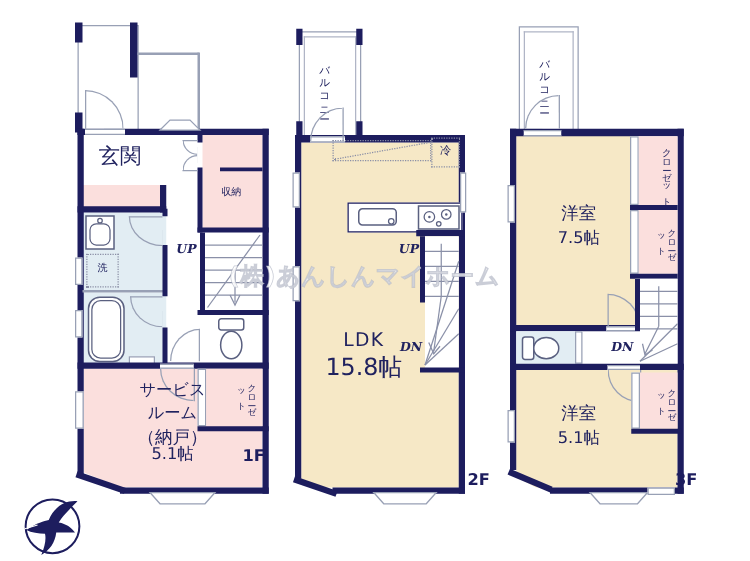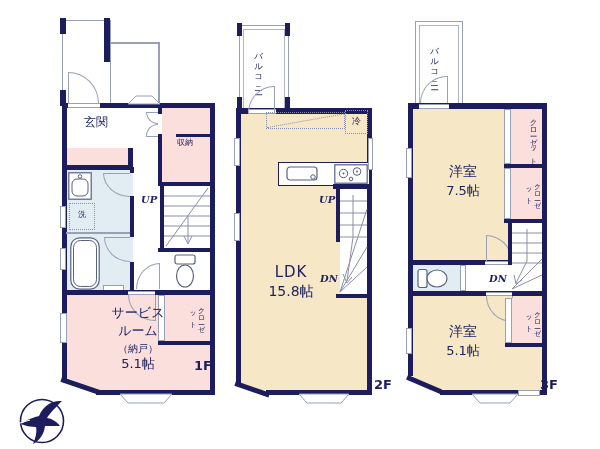--- a/index.html
+++ b/index.html
@@ -56,25 +56,25 @@
     <div class="gl" style="left:67.7px;top:72px;width:1.2px;height:32px"></div>
 
     <div class="w" style="left:158px;top:108px;width:4px;height:6px"></div>
     <div class="w" style="left:158px;top:134px;width:4px;height:52px"></div>
     <div class="arc bl" style="left:146px;top:112px;width:12px;height:12px"></div>
     <div class="gl" style="left:146px;top:111.5px;width:12px;height:1px"></div>
     <div class="arc tl" style="left:146px;top:124px;width:12px;height:12px"></div>
     <div class="gl" style="left:146px;top:135.5px;width:12px;height:1px"></div>
     <div class="w" style="left:176px;top:134px;width:34px;height:3px"></div>
     <div class="w" style="left:158px;top:182px;width:57px;height:4px"></div>
-    <div class="lbl" style="left:162px;top:139px;width:46px;font-size:8px">収納</div>
+    <div class="lbl" style="left:162px;top:150px;width:46px;font-size:8px">収納</div>
 
     <div class="w" style="left:128px;top:148px;width:5px;height:22px"></div>
     <div class="w" style="left:62px;top:165px;width:71px;height:5px"></div>
-    <div class="lbl" style="left:66px;top:116px;width:60px;font-size:12px">玄関</div>
+    <div class="lbl" style="left:66px;top:116px;width:60px;font-size:17px">玄関</div>
 
     <div class="gl" style="left:66px;top:232px;width:67px;height:1.5px"></div>
     <div class="w" style="left:130px;top:167px;width:4px;height:6px"></div>
     <div class="w" style="left:130px;top:196px;width:4px;height:41px"></div>
     <div class="w" style="left:130px;top:262px;width:4px;height:30px"></div>
     <div class="arc bl" style="left:103px;top:173px;width:27px;height:24px"></div>
     <div class="gl" style="left:103px;top:172.5px;width:27px;height:1px"></div>
     <div class="arc bl" style="left:104px;top:237px;width:26px;height:25px"></div>
     <div class="gl" style="left:104px;top:236.5px;width:26px;height:1px"></div>
     <svg style="left:68px;top:172px" width="24" height="28" viewBox="0 0 24 28">
@@ -116,21 +116,21 @@
     <div class="w" style="left:62px;top:290px;width:153px;height:5px"></div>
     <div class="win" style="left:128px;top:290.5px;width:27px;height:4px;border-left:none;border-right:none"></div>
     <div class="arc bl" style="left:128px;top:295px;width:27px;height:26px"></div>
     <div class="gl" style="left:154.5px;top:295px;width:1.2px;height:26px"></div>
     <div class="win" style="left:158px;top:295px;width:7px;height:46px"></div>
     <div class="room pink" style="left:165px;top:295px;width:45px;height:46px"></div>
     <div class="w" style="left:158px;top:341px;width:57px;height:4px"></div>
     <div class="lbl v" style="left:171px;top:302px;width:34px;height:28px;font-size:7px;letter-spacing:1px">クローゼット</div>
     <div class="lbl" style="left:66px;top:306px;width:144px;font-size:13px">サービス</div>
     <div class="lbl" style="left:66px;top:324px;width:144px;font-size:13px">ルーム</div>
-    <div class="lbl" style="left:66px;top:343px;width:144px;font-size:10px">（納戸）</div>
+    <div class="lbl" style="left:66px;top:343px;width:144px;font-size:14px">（納戸）</div>
     <div class="lbl" style="left:66px;top:357px;width:144px;font-size:13px">5.1帖</div>
 
     <div class="win" style="left:59.5px;top:206px;width:6px;height:22px"></div>
     <div class="win" style="left:59.5px;top:248px;width:6px;height:22px"></div>
     <div class="win" style="left:60px;top:313px;width:7px;height:30px"></div>
     <svg style="left:120px;top:394px" width="52" height="10" viewBox="0 0 52 10">
       <polygon points="0,0 52,0 44,9 8,9" fill="#fff" stroke="#98a0b5" stroke-width="1"></polygon>
     </svg>
     <svg style="left:128px;top:96px" width="32" height="8" viewBox="0 0 32 8">
       <polygon points="0,8 8,0 24,0 32,8" fill="#fff" stroke="#98a0b5" stroke-width="1"></polygon>
@@ -193,21 +193,21 @@
         <line x1="0" y1="103" x2="27" y2="78"></line>
         <line x1="13" y1="6" x2="13" y2="48"></line>
         <line x1="13" y1="48" x2="7" y2="92"></line>
         <polyline points="3,85 7,94 12,88"></polyline>
       </g>
     </svg>
     <div class="ud" style="left:319px;top:194px">UP</div>
     <div class="ud" style="left:320px;top:273px">DN</div>
 
     <div class="lbl" style="left:241px;top:264px;width:100px;font-size:15px;letter-spacing:1px">LDK</div>
-    <div class="lbl" style="left:241px;top:284px;width:100px;font-size:14px">15.8帖</div>
+    <div class="lbl" style="left:241px;top:284px;width:100px;font-size:19px">15.8帖</div>
 
     <div class="win" style="left:233.5px;top:138px;width:6px;height:28px"></div>
     <div class="win" style="left:233.5px;top:213px;width:6px;height:28px"></div>
     <div class="win" style="left:368px;top:138px;width:5px;height:32px"></div>
     <svg style="left:299px;top:394px" width="50" height="10" viewBox="0 0 50 10">
       <polygon points="0,0 50,0 42,9 8,9" fill="#fff" stroke="#98a0b5" stroke-width="1"></polygon>
     </svg>
     <div class="flabel" style="left:374px;top:377px">2F</div>
   </div>
 
@@ -285,19 +285,20 @@
 
     <div class="win" style="left:406px;top:148px;width:6px;height:30px"></div>
     <div class="win" style="left:406px;top:328px;width:6px;height:26px"></div>
     <svg style="left:472px;top:394px" width="46" height="10" viewBox="0 0 46 10">
       <polygon points="0,0 46,0 38,9 8,9" fill="#fff" stroke="#98a0b5" stroke-width="1"></polygon>
     </svg>
     <div class="win" style="left:518px;top:390px;width:22px;height:6px"></div>
     <div class="flabel" style="left:540px;top:377px">3F</div>
   </div>
 
+  <div class="watermark">(株)あんしんマイホーム</div>
 
   <svg style="left:16px;top:396px;z-index:50" width="52" height="52" viewBox="0 0 52 52">
     <circle cx="26" cy="25" r="21.5" fill="none" stroke="#1d1d5e" stroke-width="1.6"></circle>
     <path d="M5,28 C14,22 19,21 23,20 C27,10 36,4 46,5 C39,12 34,17 31,22 C37,23 41,26 44,30 C38,30 33,30 29,30 C28,38 24,44 17,48 C20,41 21,35 20,31 C15,31 9,30 5,28 Z" fill="#1d1d5e"></path>
     <line x1="4" y1="27" x2="14" y2="24" stroke="#fff" stroke-width="1"></line>
   </svg>
 </div>
 
 </body></html>

